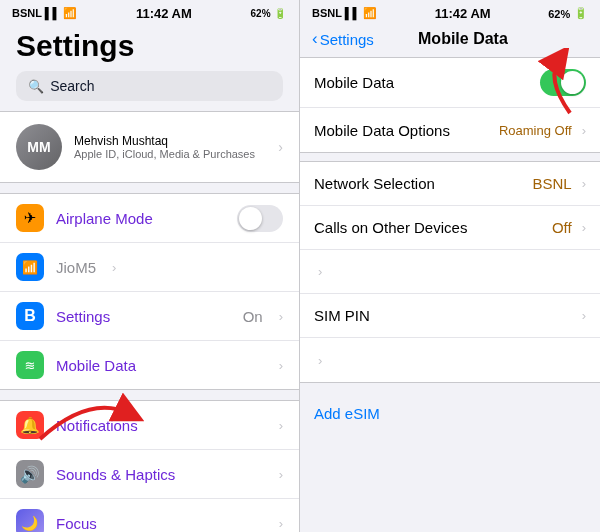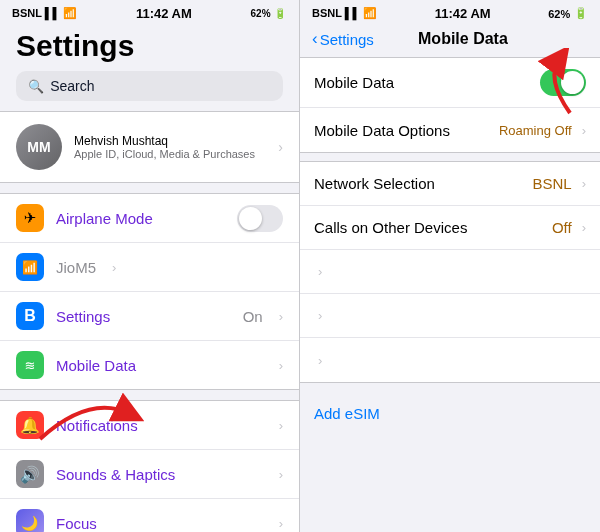--- a/index.html
+++ b/index.html
@@ -403,20 +403,21 @@
       <span class="right-row-label">Calls on Other Devices</span>
       <span class="right-row-value">Off</span>
       <span class="chevron">›</span>
     </div>
 
     <div class="right-row">
       <span class="chevron">›</span>
     </div>
 
     <div class="right-row">
+      <span class="right-row-label">SIM PIN</span>
       <span class="chevron">›</span>
     </div>
 
     <div class="right-row">
       <span class="chevron">›</span>
     </div>
   </div>
 
   <div class="add-esim">Add eSIM</div>
 

